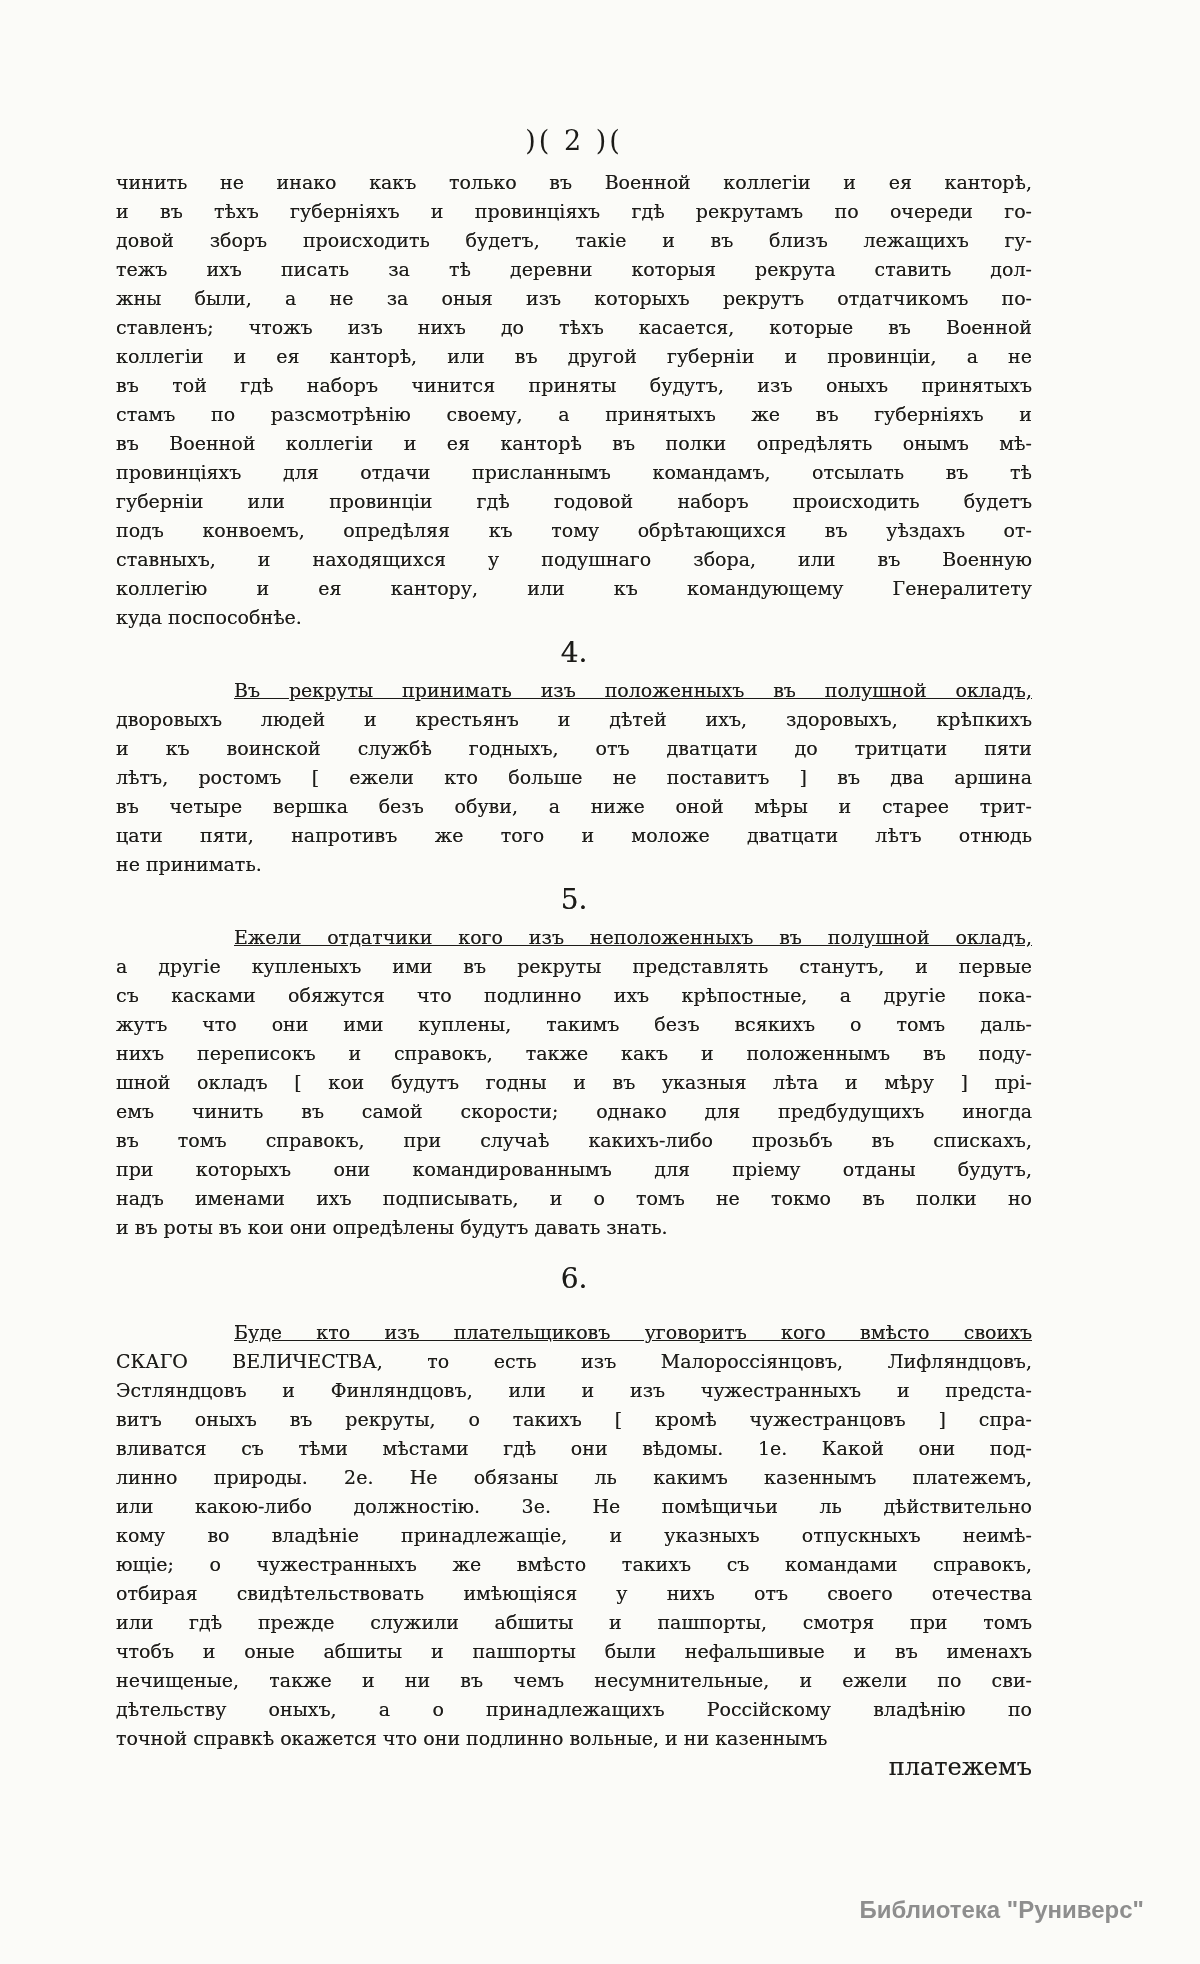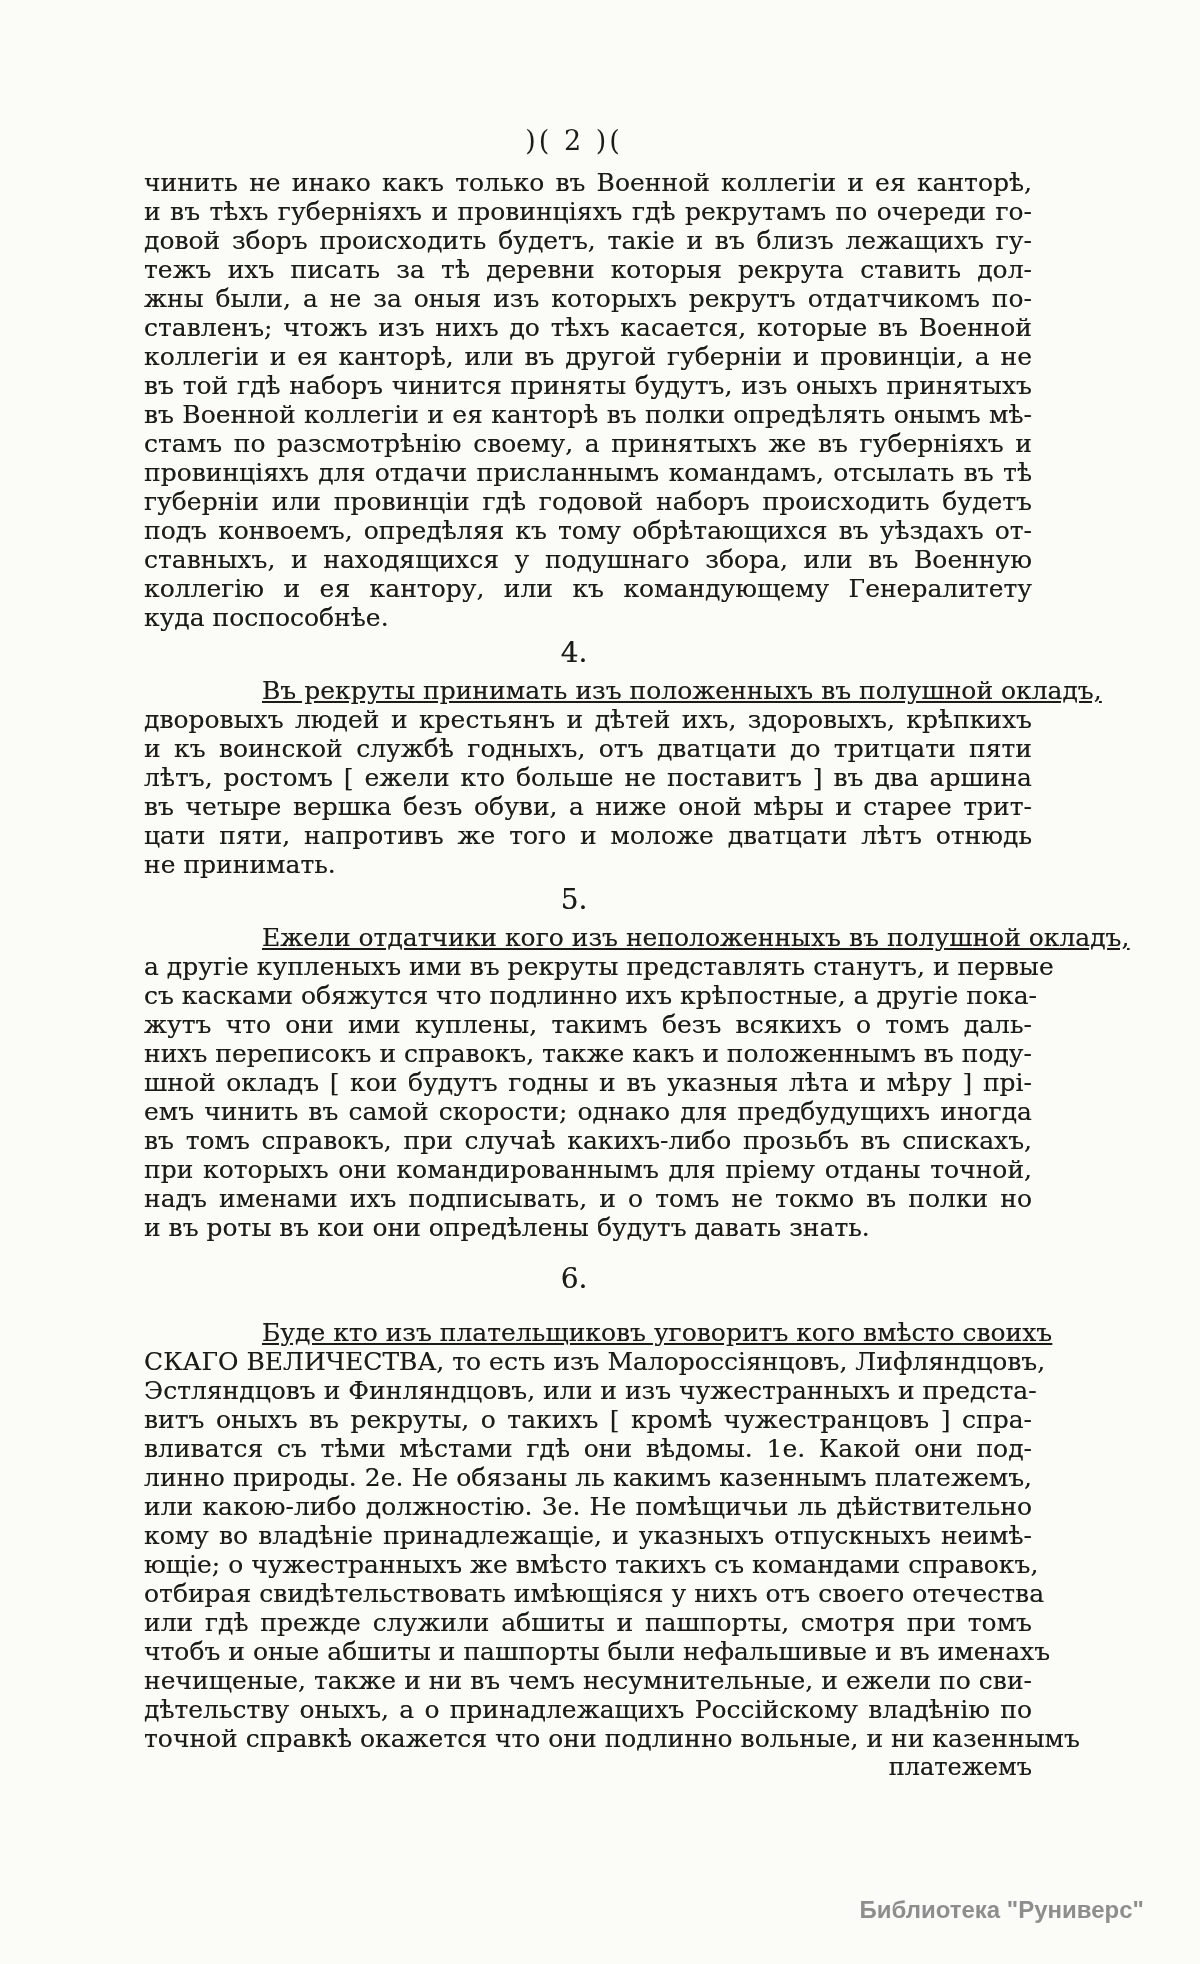--- a/index.html
+++ b/index.html
@@ -27,27 +27,26 @@
     font-size: 27px;
     line-height: 30px;
     height: 30px;
     margin-bottom: 12px;
     letter-spacing: 3px;
   }
   .paragraph { margin: 0; }
   .line {
     height: 29px;
     line-height: 29px;
-    font-size: 25px;
+    font-size: 19px;
     white-space: nowrap;
     text-align: justify;
     text-align-last: justify;
     text-justify: inter-word;
     text-shadow: 0 0 0.4px rgba(20,18,15,0.55);
-    margin-left: 28px;
   }
   .line.last {
     text-align: left;
     text-align-last: left;
   }
   .line.indent { padding-left: 118px; text-decoration: underline; }
   .section-number {
     text-align: center;
     font-size: 28px;
     line-height: 30px;
@@ -81,22 +80,22 @@
     <div id="blocks-root">
         <div class="paragraph">
           <div class="line">чинить не инако какъ только въ Военной коллегіи и ея канторѣ,</div>
           <div class="line">и въ тѣхъ губерніяхъ и провинціяхъ гдѣ рекрутамъ по очереди го-</div>
           <div class="line">довой зборъ происходить будетъ, такіе и въ близъ лежащихъ гу-</div>
           <div class="line">тежъ ихъ писать за тѣ деревни которыя рекрута ставить дол-</div>
           <div class="line">жны были, а не за оныя изъ которыхъ рекрутъ отдатчикомъ по-</div>
           <div class="line">ставленъ; чтожъ изъ нихъ до тѣхъ касается, которые въ Военной</div>
           <div class="line">коллегіи и ея канторѣ, или въ другой губерніи и провинціи, а не</div>
           <div class="line">въ той гдѣ наборъ чинится приняты будутъ, изъ оныхъ принятыхъ</div>
+          <div class="line">стамъ по разсмотрѣнію своему, а принятыхъ же въ губерніяхъ и</div>
           <div class="line">въ Военной коллегіи и ея канторѣ въ полки опредѣлять онымъ мѣ-</div>
-          <div class="line">стамъ по разсмотрѣнію своему, а принятыхъ же въ губерніяхъ и</div>
           <div class="line">провинціяхъ для отдачи присланнымъ командамъ, отсылать въ тѣ</div>
           <div class="line">губерніи или провинціи гдѣ годовой наборъ происходить будетъ</div>
           <div class="line">подъ конвоемъ, опредѣляя къ тому обрѣтающихся въ уѣздахъ от-</div>
           <div class="line">ставныхъ, и находящихся у подушнаго збора, или въ Военную</div>
           <div class="line">коллегію и ея кантору, или къ командующему Генералитету</div>
           <div class="line last">куда поспособнѣе.</div>
         </div>
         <div class="section-number">4.</div>
         <div class="paragraph">
           <div class="line indent">Въ рекруты принимать изъ положенныхъ въ полушной окладъ,</div>
@@ -110,21 +109,21 @@
         <div class="section-number">5.</div>
         <div class="paragraph">
           <div class="line indent">Ежели отдатчики кого изъ неположенныхъ въ полушной окладъ,</div>
           <div class="line">а другіе купленыхъ ими въ рекруты представлять станутъ, и первые</div>
           <div class="line">съ касками обяжутся что подлинно ихъ крѣпостные, а другіе пока-</div>
           <div class="line">жутъ что они ими куплены, такимъ безъ всякихъ о томъ даль-</div>
           <div class="line">нихъ переписокъ и справокъ, также какъ и положеннымъ въ поду-</div>
           <div class="line">шной окладъ [ кои будутъ годны и въ указныя лѣта и мѣру ] прі-</div>
           <div class="line">емъ чинить въ самой скорости; однако для предбудущихъ иногда</div>
           <div class="line">въ томъ справокъ, при случаѣ какихъ-либо прозьбъ въ спискахъ,</div>
-          <div class="line">при которыхъ они командированнымъ для пріему отданы точной,</div>
+          <div class="line">при которыхъ они командированнымъ для пріему отданы будутъ,</div>
           <div class="line">надъ именами ихъ подписывать, и о томъ не токмо въ полки но</div>
           <div class="line last">и въ роты въ кои они опредѣлены будутъ давать знать.</div>
         </div>
         <div class="section-number spaced">6.</div>
         <div class="paragraph">
           <div class="line indent">Буде кто изъ плательщиковъ уговоритъ кого вмѣсто своихъ</div>
           <div class="line">СКАГО ВЕЛИЧЕСТВА, то есть изъ Малороссіянцовъ, Лифляндцовъ,</div>
           <div class="line">Эстляндцовъ и Финляндцовъ, или и изъ чужестранныхъ и предста-</div>
           <div class="line">витъ оныхъ въ рекруты, о такихъ [ кромѣ чужестранцовъ ] спра-</div>
           <div class="line">вливатся съ тѣми мѣстами гдѣ они вѣдомы. 1е. Какой они под-</div>

